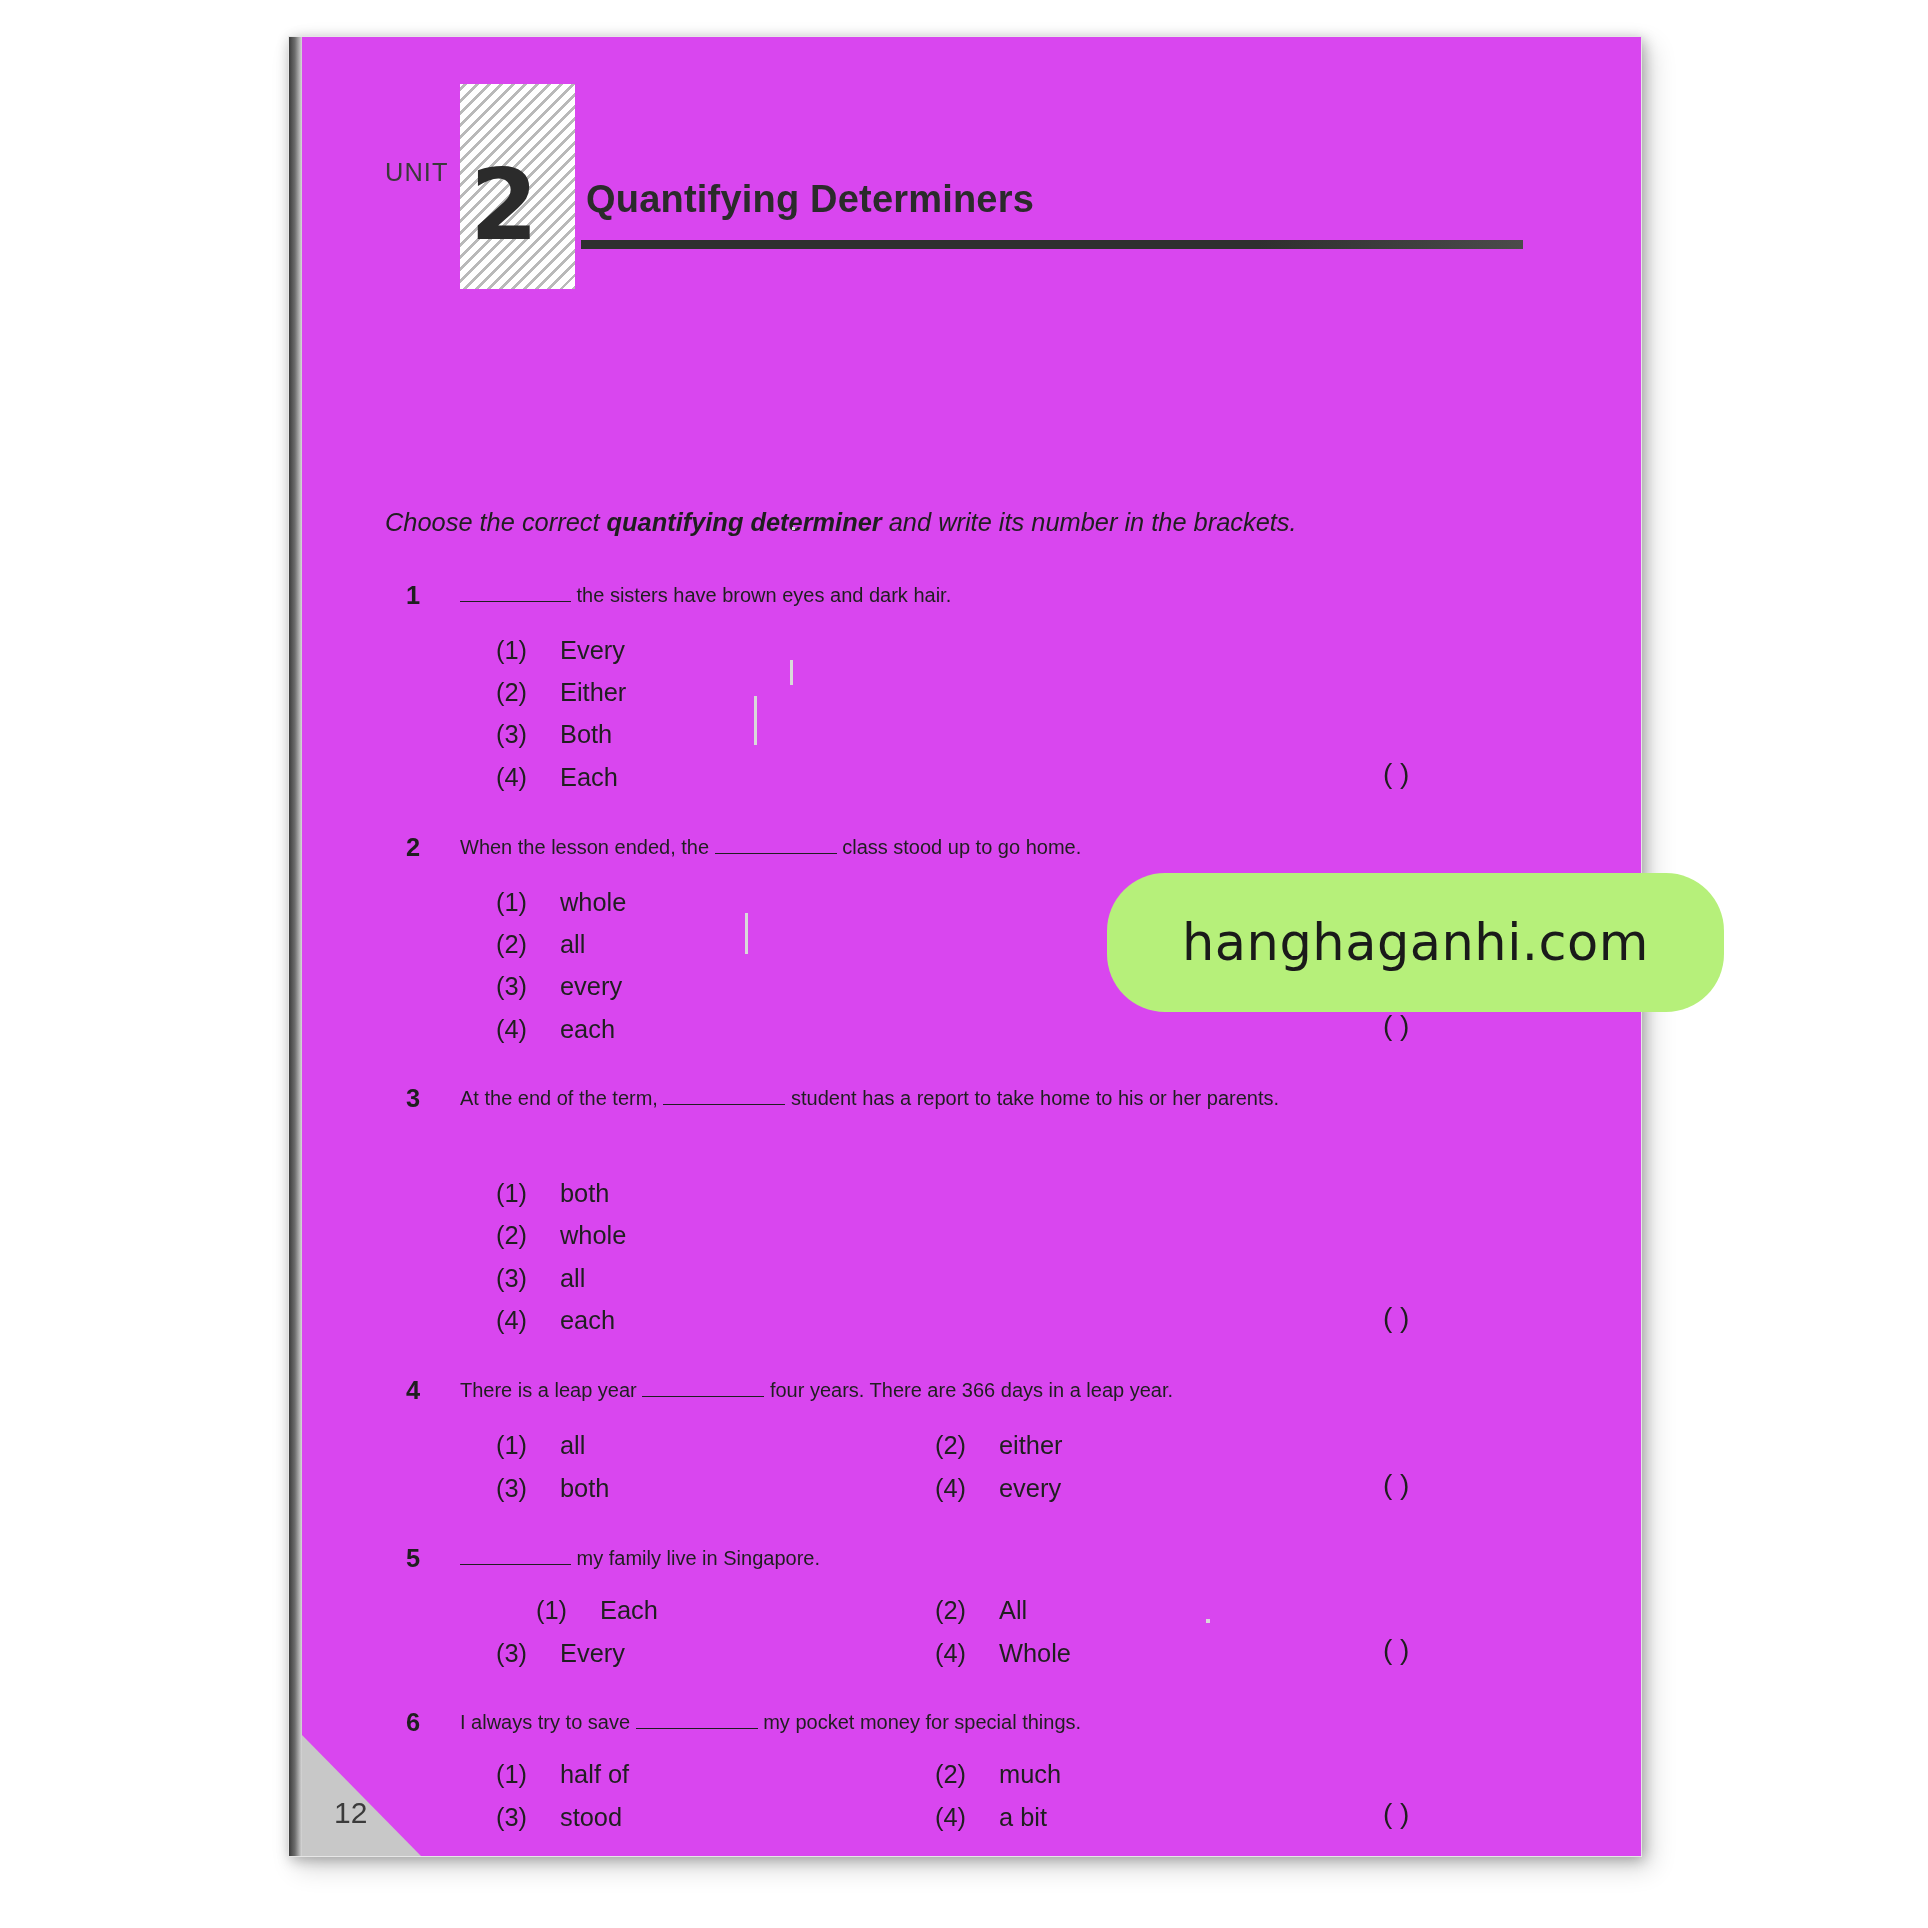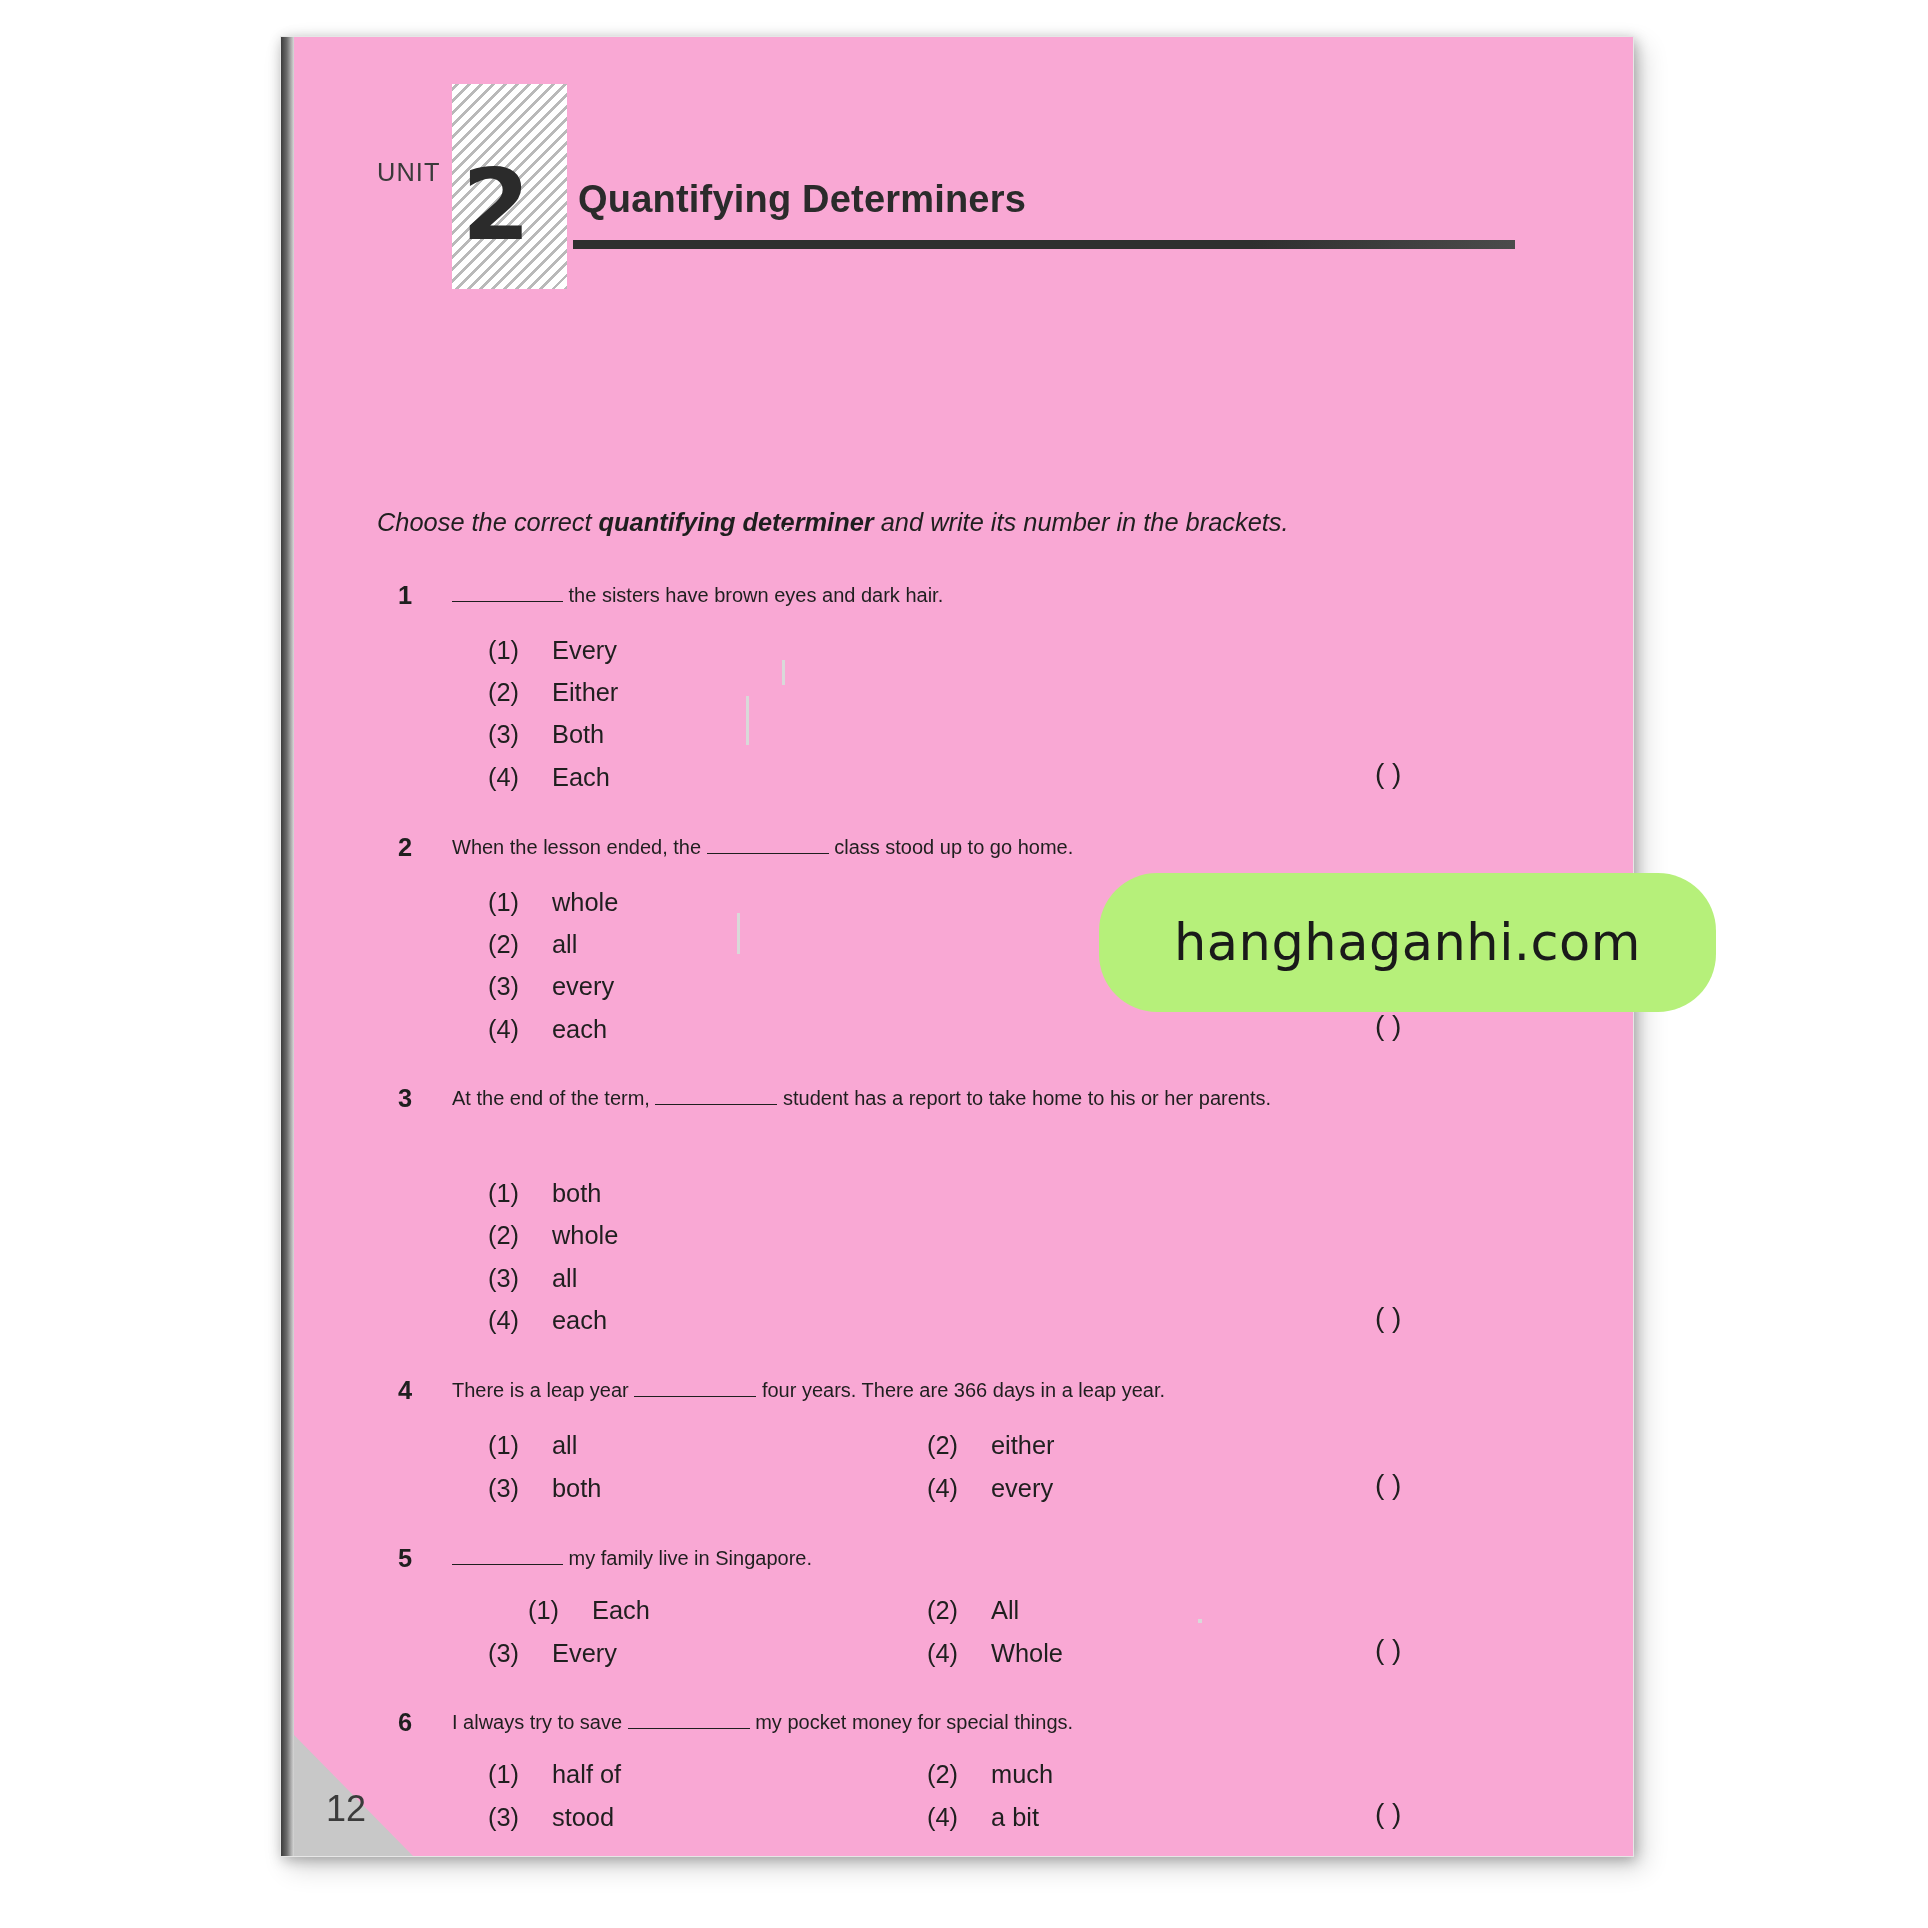--- a/index.html
+++ b/index.html
@@ -17,25 +17,25 @@
 
   .page-wrap {
     position: absolute;
     left: 0; top: 0;
     width: 1928px; height: 1928px;
   }
 
   
   .sheet {
     position: absolute;
-    left: 280px;
+    left: 288px;
     top: 36px;
     width: 1352px;
     height: 1819px;
-    background: #f9a8d4;
+    background: #d946ef;
     box-shadow: 1.9px 2.8px 13px rgba(0,0,0,0.30), 9.4px 11.3px 24.5px rgba(0,0,0,0.16);
     border: 0.9px solid #e6e6e6;
   }
 
   
   .binding {
     position: absolute;
     left: 0; top: 0;
     width: 13px; height: 100%;
     background: linear-gradient(to right, #3b3b3b 0%, #6d6d6d 45%, #d8d8d8 100%);
@@ -236,21 +236,21 @@
     bottom: 0;
     width: 119px;
     height: 121px;
     background: #c8c8c8;
     clip-path: polygon(0 100%, 100% 100%, 0 0);
   }
   .page-number {
     position: absolute;
     left: 32px;
     bottom: 26px;
-    font-size: 36px;
+    font-size: 30px;
     color: #3b3b3b;
   }
 
   
   .speck {
     position: absolute;
     background: #d9d9d9;
   }
 </style>
 </head>

